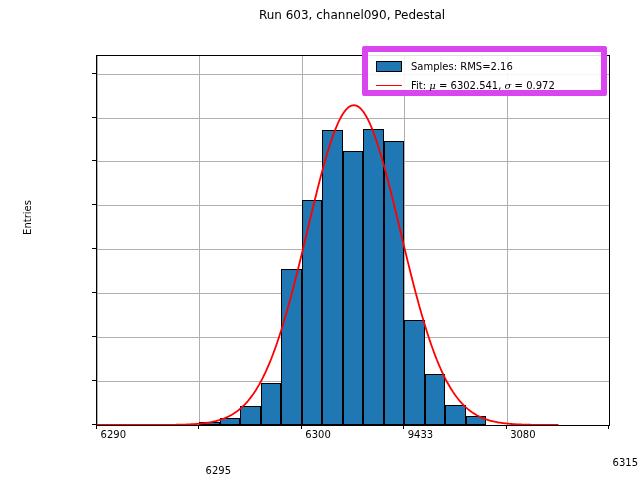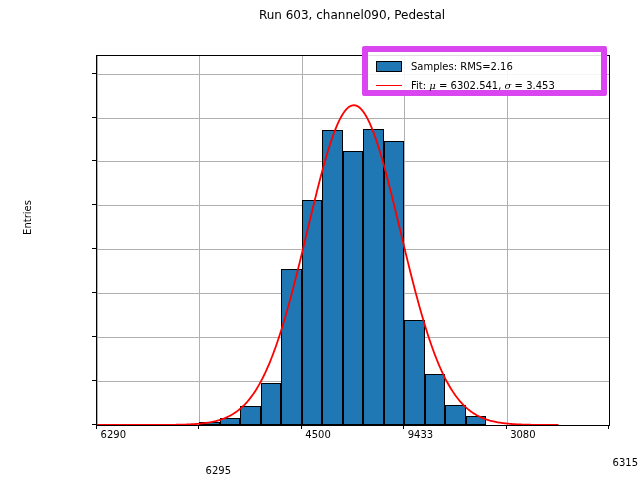--- a/index.html
+++ b/index.html
@@ -170,21 +170,21 @@
       <div class="ytick-mark" style="top: 204.357px;"></div>
       <div class="ytick-mark" style="top: 160.429px;"></div>
       <div class="ytick-mark" style="top: 116.5px;"></div>
       <div class="ytick-mark" style="top: 72.5714px;"></div>
     </div>
   <div id="xtick-labels">
       <div class="xtick-label" style="left: 66px;">6290</div>
       <div class="xtick-mark" style="left: 96px;"></div>
       <div class="xtick-label" style="left: 171px; margin-top: 36px;">6295</div>
       <div class="xtick-mark" style="left: 198.4px;"></div>
-      <div class="xtick-label" style="left: 270.8px;">4500</div>
+      <div class="xtick-label" style="left: 270.8px;">6300</div>
       <div class="xtick-mark" style="left: 300.8px;"></div>
       <div class="xtick-label" style="left: 373.2px;">9433</div>
       <div class="xtick-mark" style="left: 403.2px;"></div>
       <div class="xtick-label" style="left: 475.6px;">3080</div>
       <div class="xtick-mark" style="left: 505.6px;"></div>
       <div class="xtick-label" style="left: 578px; margin-top: 28px;">6315</div>
       <div class="xtick-mark" style="left: 608px;"></div>
     </div>
 
   <div id="plot-area">
@@ -226,17 +226,17 @@
     </div>
   </div>
 
   <div id="legend">
     <div class="legend-row">
       <span class="legend-swatch-patch"></span>
       <span class="legend-text">Samples: RMS=2.16</span>
     </div>
     <div class="legend-row">
       <span class="legend-swatch-line"></span>
-      <span class="legend-text"><span>Fit: </span><i>μ</i><span> = 6302.541, </span><i>σ</i><span> = 3.453</span></span>
+      <span class="legend-text"><span>Fit: </span><i>μ</i><span> = 6302.541, </span><i>σ</i><span> = 0.972</span></span>
     </div>
   </div>
 
 </div>
 
 </body></html>

